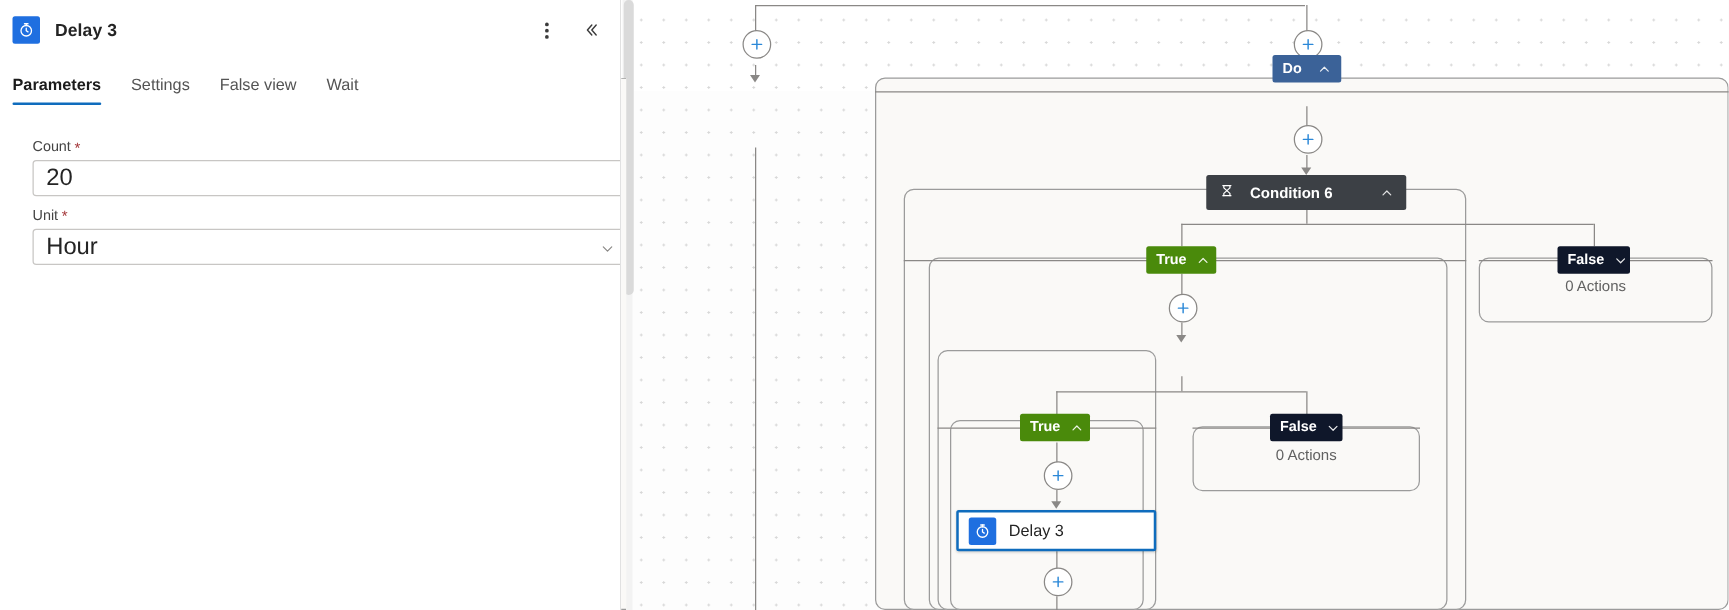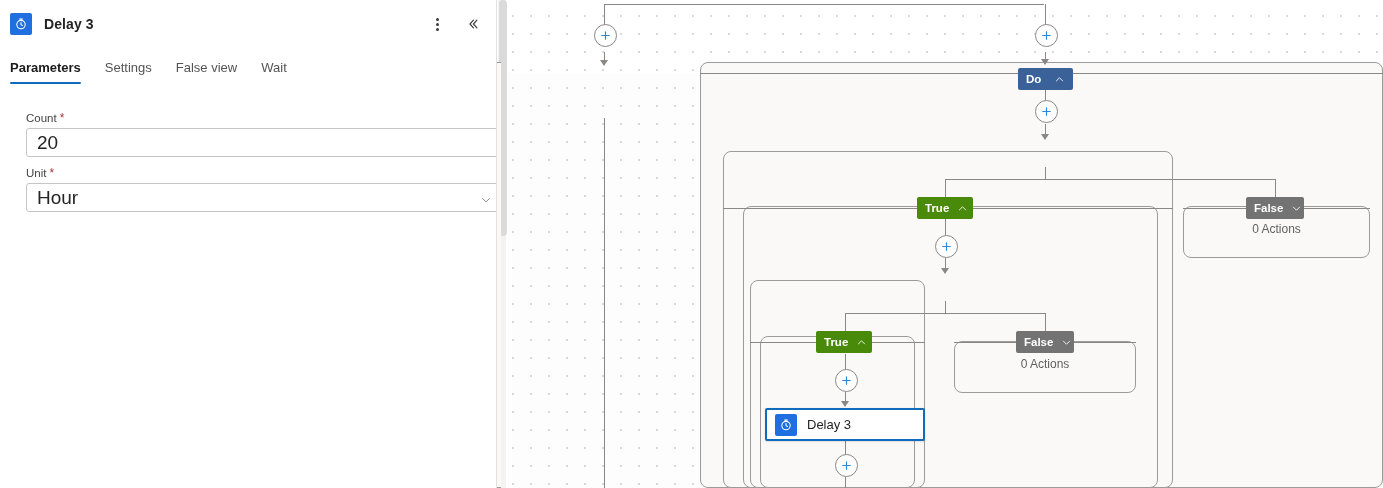--- a/index.html
+++ b/index.html
@@ -213,21 +213,21 @@
     font-weight: 700;
     border-radius: 2px;
     cursor: pointer;
     z-index: 6;
     box-sizing: border-box;
     white-space: nowrap;
   }
   .badge .chev { margin-left: 8px; display: flex; align-items: center; opacity: .9; }
   .badge.blue { background: #3b6298; }
   .badge.green { background: #4a8a0b; }
-  .badge.red { background: #737373; }
+  .badge.red { background: #0f172a; }
 
   
   .cond-head {
     position: absolute;
     height: 28px;
     background: #3c4045;
     border-radius: 2px;
     display: flex; align-items: center;
     padding: 0 10px;
     color: #ffffff;
@@ -420,29 +420,44 @@
         <path d="M8 2.5 L8 13.5 M2.5 8 L13.5 8"></path>
       </svg>
     </div>
     <div class="plus" style="left:338px; top:454px;">
       <svg width="11" height="11" viewBox="0 0 16 16" fill="none" stroke="#2b88d8" stroke-width="1.7" stroke-linecap="round">
         <path d="M8 2.5 L8 13.5 M2.5 8 L13.5 8"></path>
       </svg>
     </div>
 
 
-    <div class="badge blue" style="left:521px; top:68px; width:55px; justify-content:space-between;">
+    <div class="badge blue" style="left:521px; top:44px; width:55px; justify-content:space-between;">
       <span>Do</span>
       <span class="chev">
         <svg width="11" height="11" viewBox="0 0 16 16" fill="none" stroke="#ffffff" stroke-width="1.4" stroke-linecap="round" stroke-linejoin="round">
           <path d="M3.5 10 L8 5.5 L12.5 10"></path>
         </svg>
       </span>
     </div>
 
+    <div class="cond-head" style="left:468px; top:140px; width:160px;">
+      <span>
+        <svg width="13" height="13" viewBox="0 0 16 16" fill="none" stroke="#ffffff" stroke-width="1.2" stroke-linecap="round" stroke-linejoin="round">
+          <path d="M4 3 L12 3 M4 13 L12 13"></path>
+          <path d="M5 3 L5 5.3 L8 8 L11 5.3 L11 3"></path>
+          <path d="M5 13 L5 10.7 L8 8 L11 10.7 L11 13"></path>
+        </svg>
+      </span>
+      <span class="cond-label">Condition 6</span>
+      <span class="chev">
+        <svg width="11" height="11" viewBox="0 0 16 16" fill="none" stroke="#ffffff" stroke-width="1.4" stroke-linecap="round" stroke-linejoin="round">
+          <path d="M3.5 10 L8 5.5 L12.5 10"></path>
+        </svg>
+      </span>
+    </div>
 
     <div class="badge green" style="left:420px; top:197px; width:56px; justify-content:space-between;">
       <span>True</span>
       <span class="chev">
         <svg width="11" height="11" viewBox="0 0 16 16" fill="none" stroke="#ffffff" stroke-width="1.4" stroke-linecap="round" stroke-linejoin="round">
           <path d="M3.5 10 L8 5.5 L12.5 10"></path>
         </svg>
       </span>
     </div>
 

